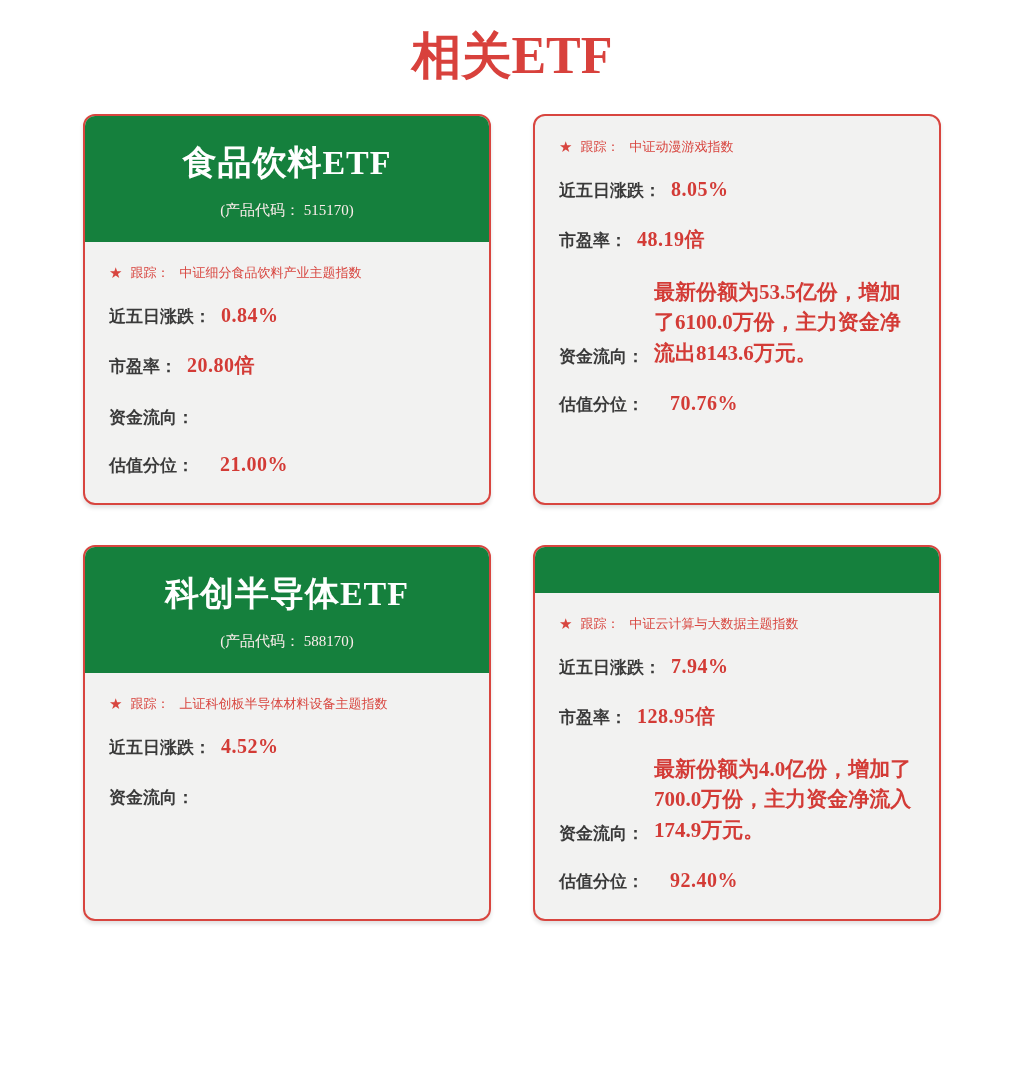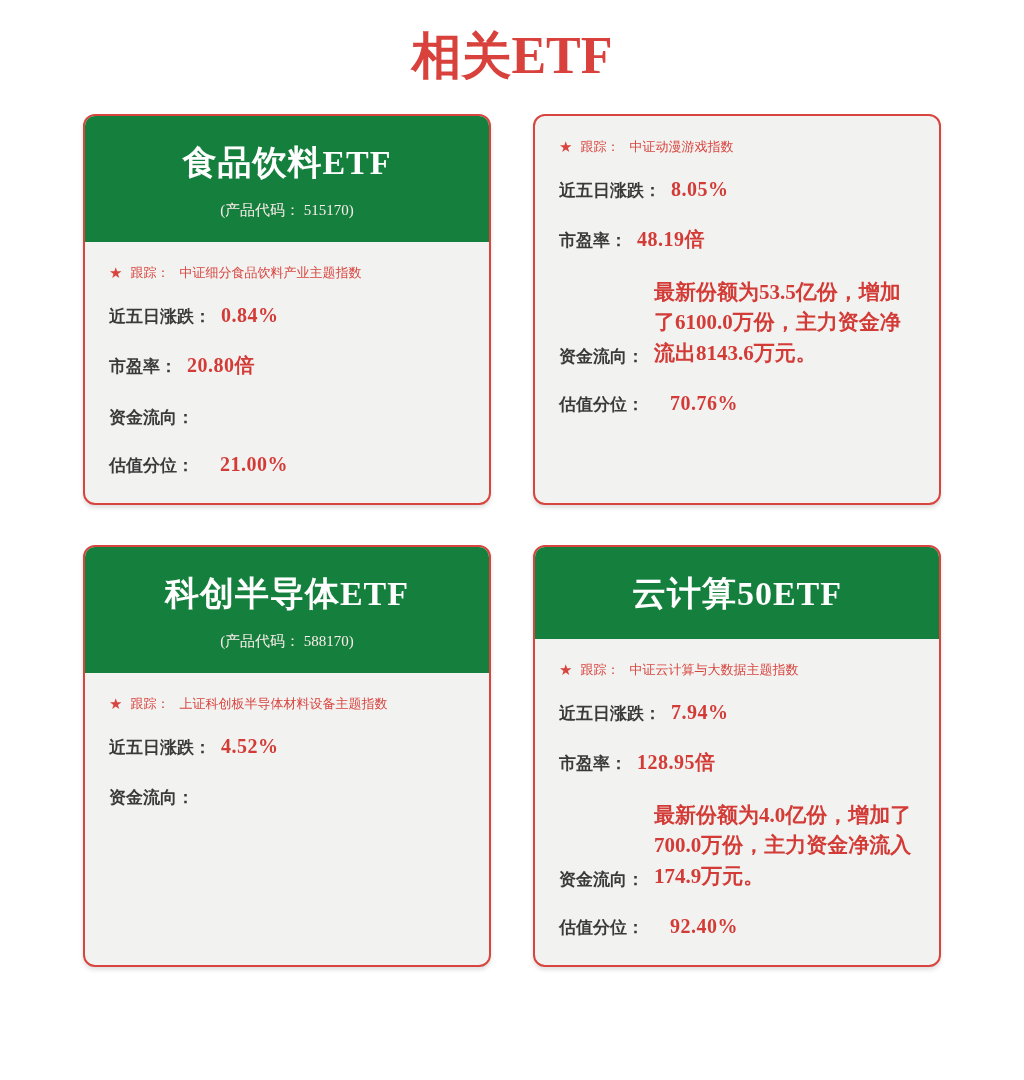--- a/index.html
+++ b/index.html
@@ -193,21 +193,20 @@
 
         <div class="row flow-row">
           <span class="stat-label">资金流向：</span>
         </div>
 
       </div>
     </div>
 
     <div class="card">
       <div class="card-header">
-        <div class="card-title">云计算50ETF</div>
       </div>
       <div class="card-body">
         <div class="row track-row">
           <span class="star">★</span>
           <span class="track-label">跟踪：</span>
           <span class="track-value">中证云计算与大数据主题指数</span>
         </div>
         <div class="row stat-row">
           <span class="stat-label">近五日涨跌：</span>
           <span class="stat-value">7.94%</span>

